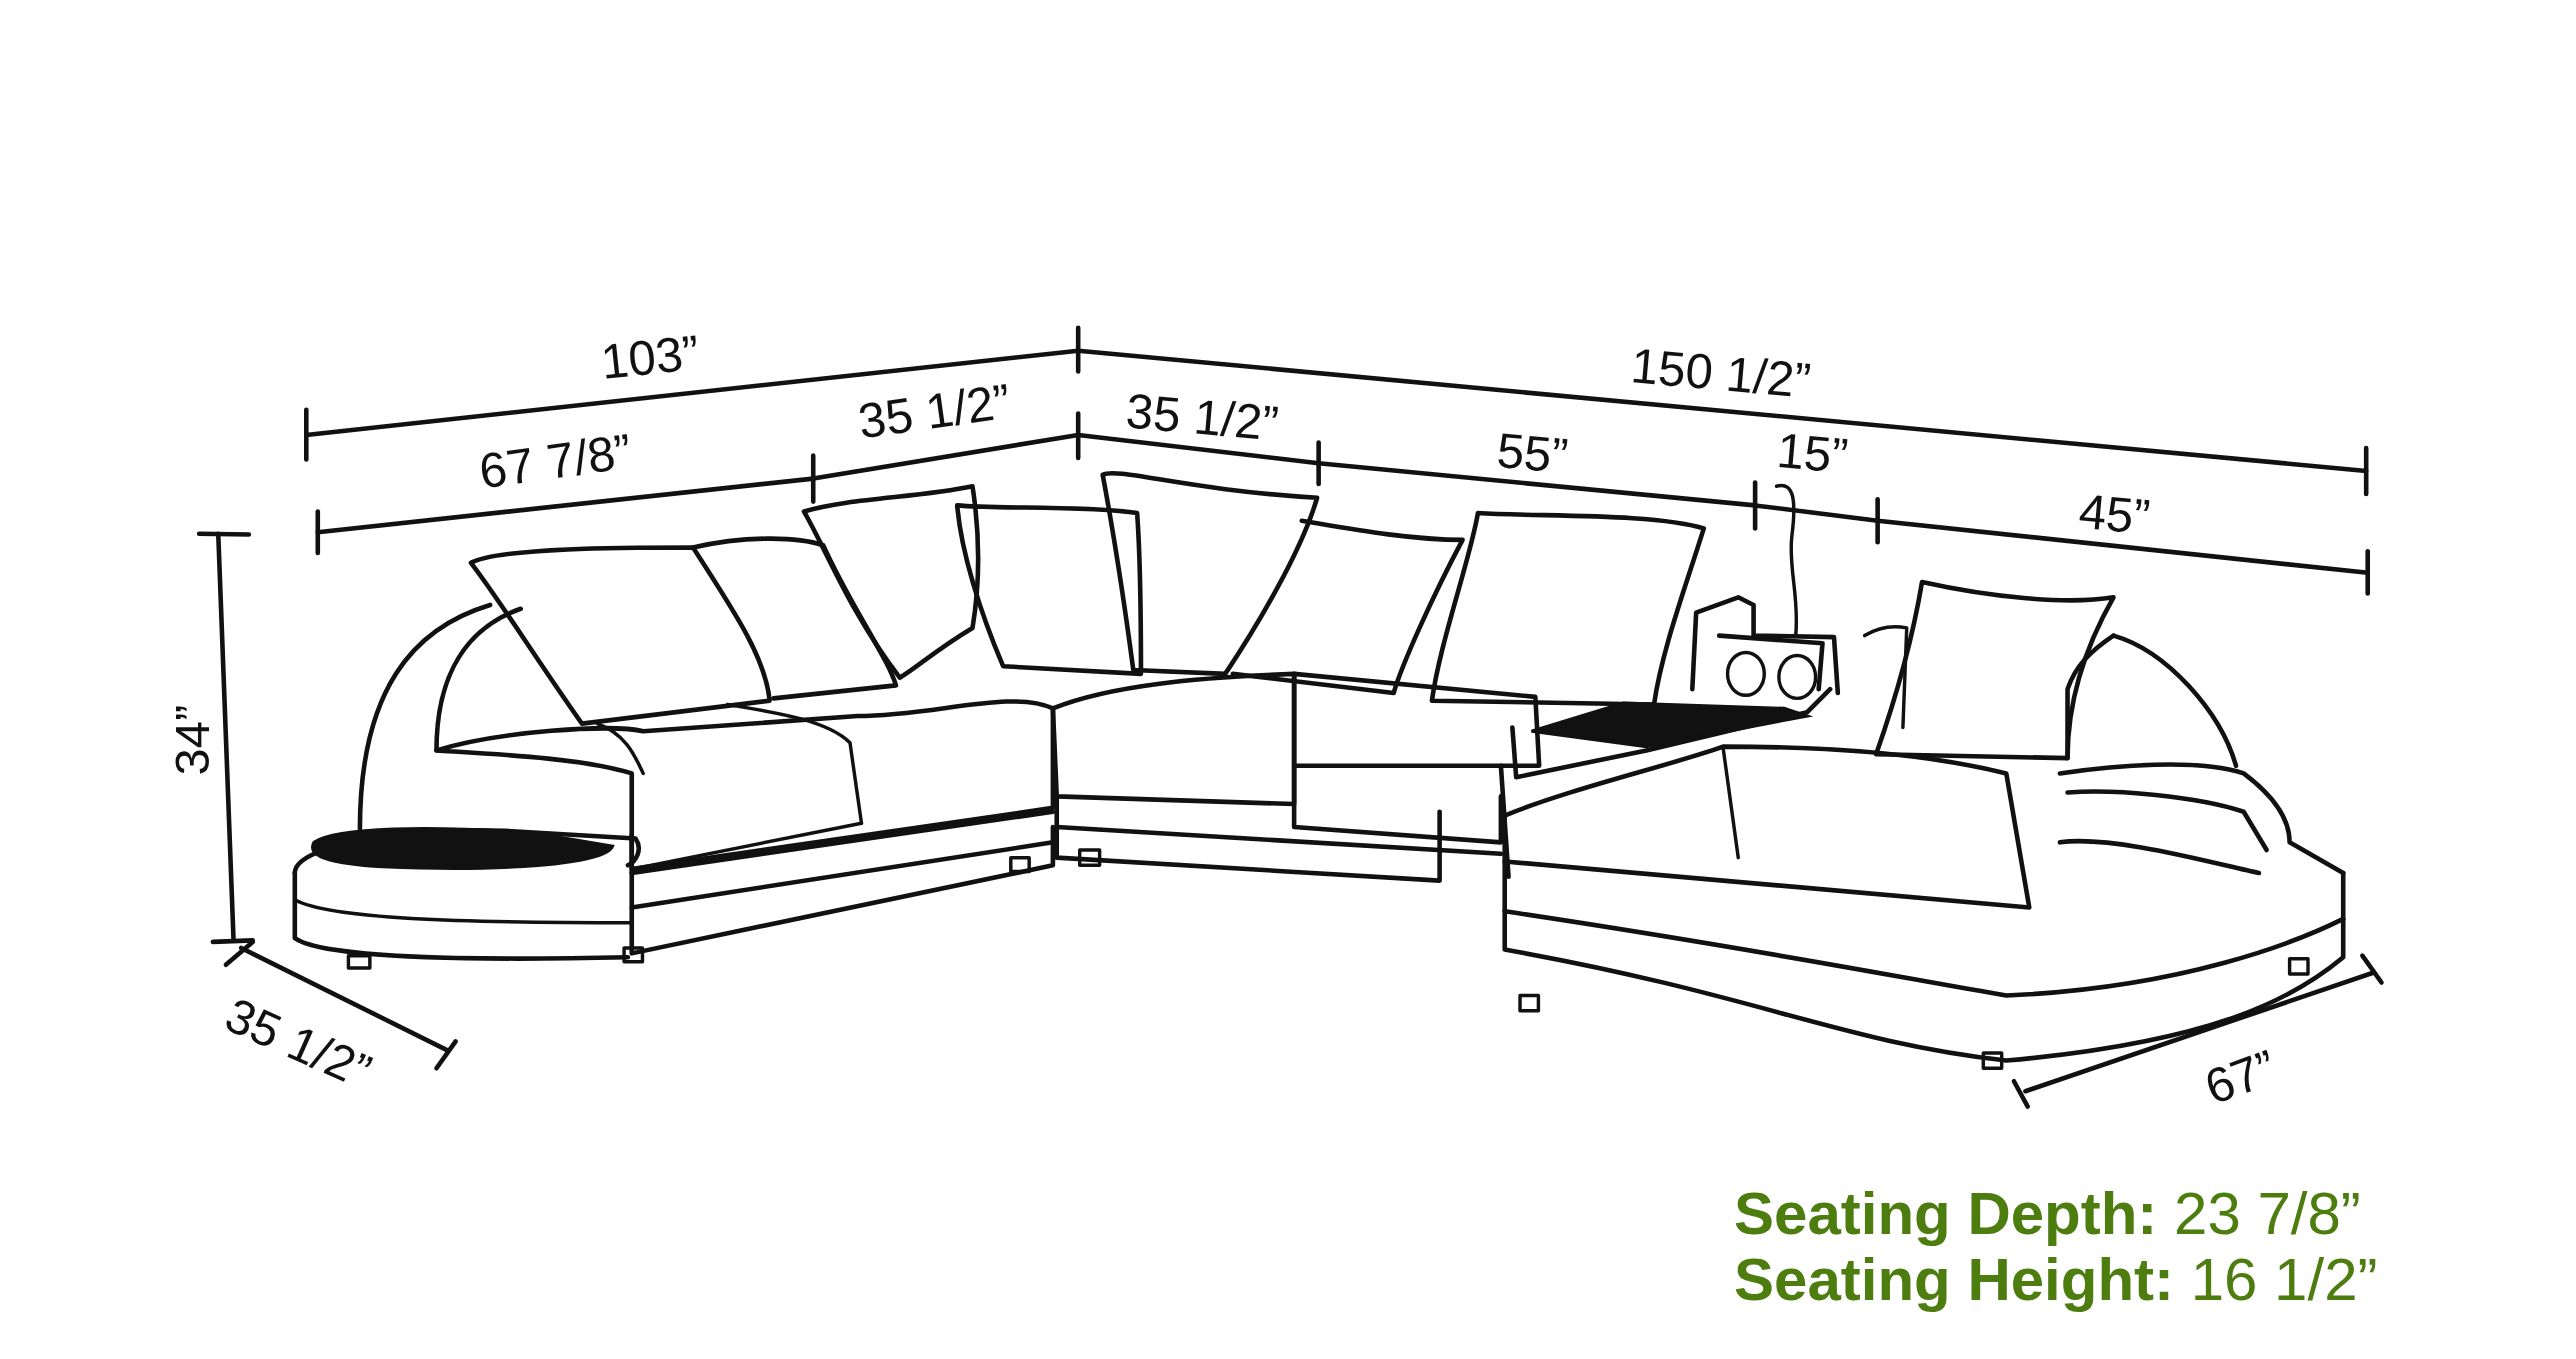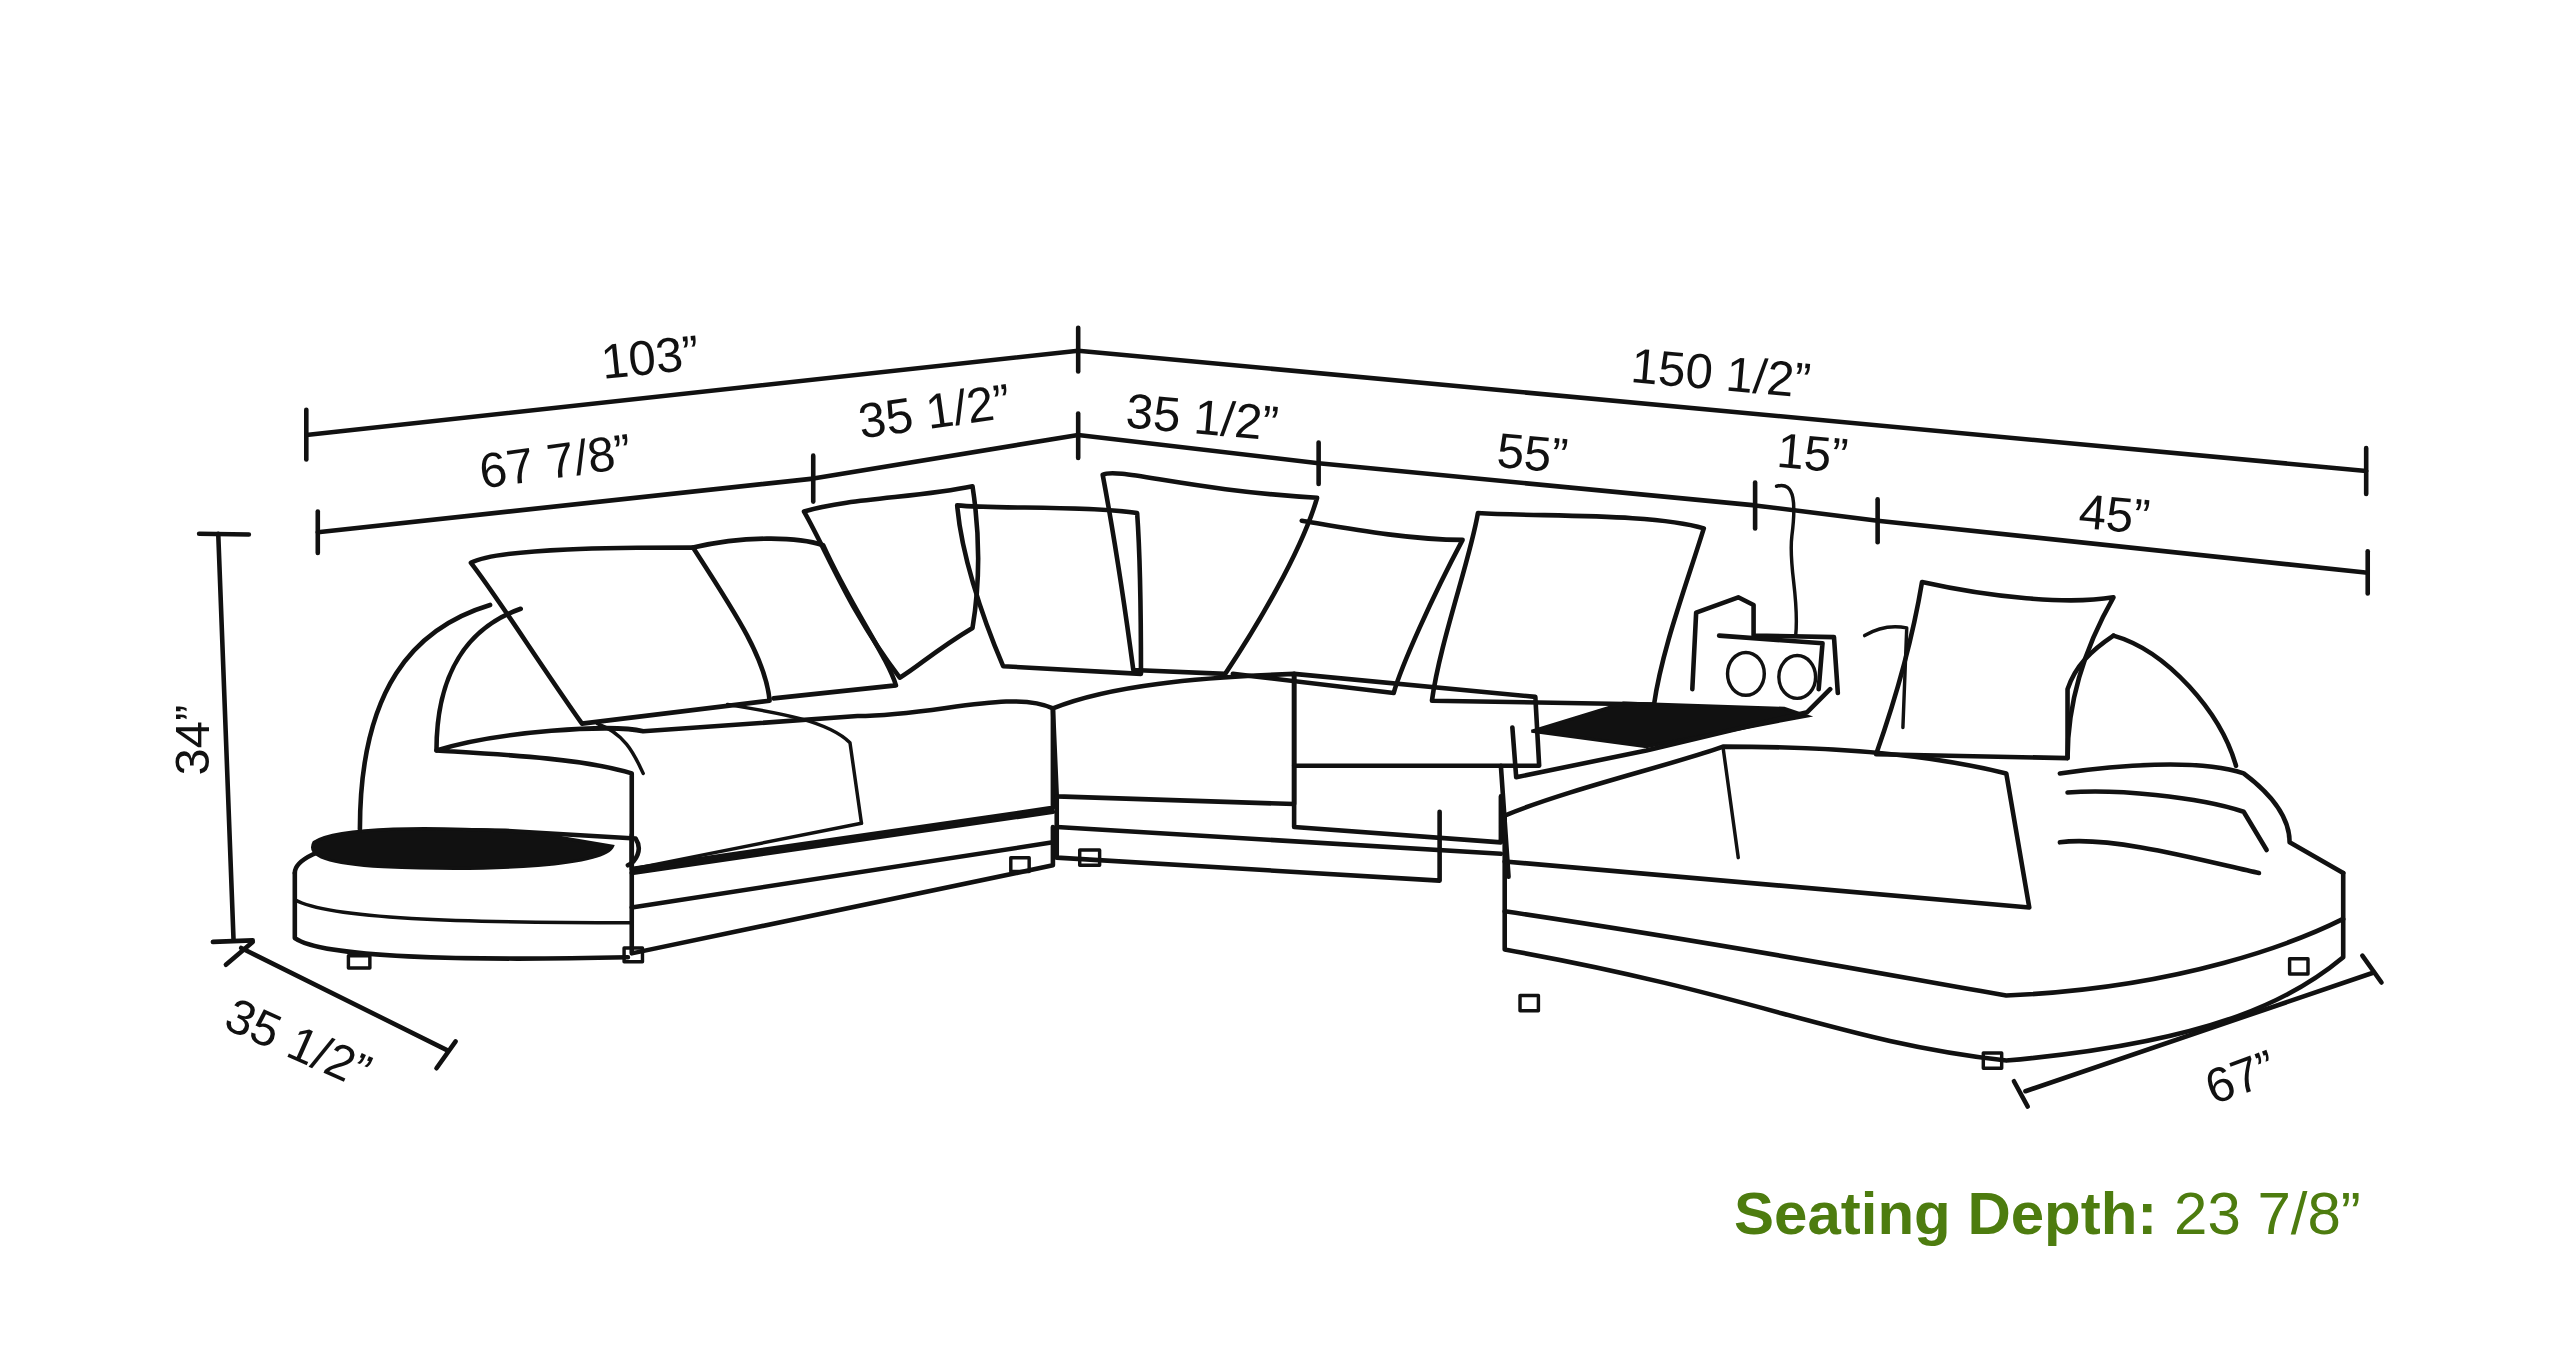--- a/index.html
+++ b/index.html
@@ -126,15 +126,19 @@
   <div class="dim" style="left:2079px;top:486px;transform:rotate(5deg)">45”</div>
   <div class="dim" style="left:157px;top:712px;transform:rotate(-90deg)">34”</div>
   <div class="dim" style="left:222px;top:1015px;transform:rotate(24deg)">35 1/2”</div>
   <div class="dim" style="left:2205px;top:1049px;transform:rotate(-20deg)">67”</div>
 
   <div class="specs">
     <div>
       <span class="k">Seating Depth:</span>
       <span>23 7/8”</span>
     </div>
+    <div>
+      <span class="k">Seating Height:</span>
+      <span>16 1/2”</span>
+    </div>
   </div>
 </div>
 
 
 </body></html>

